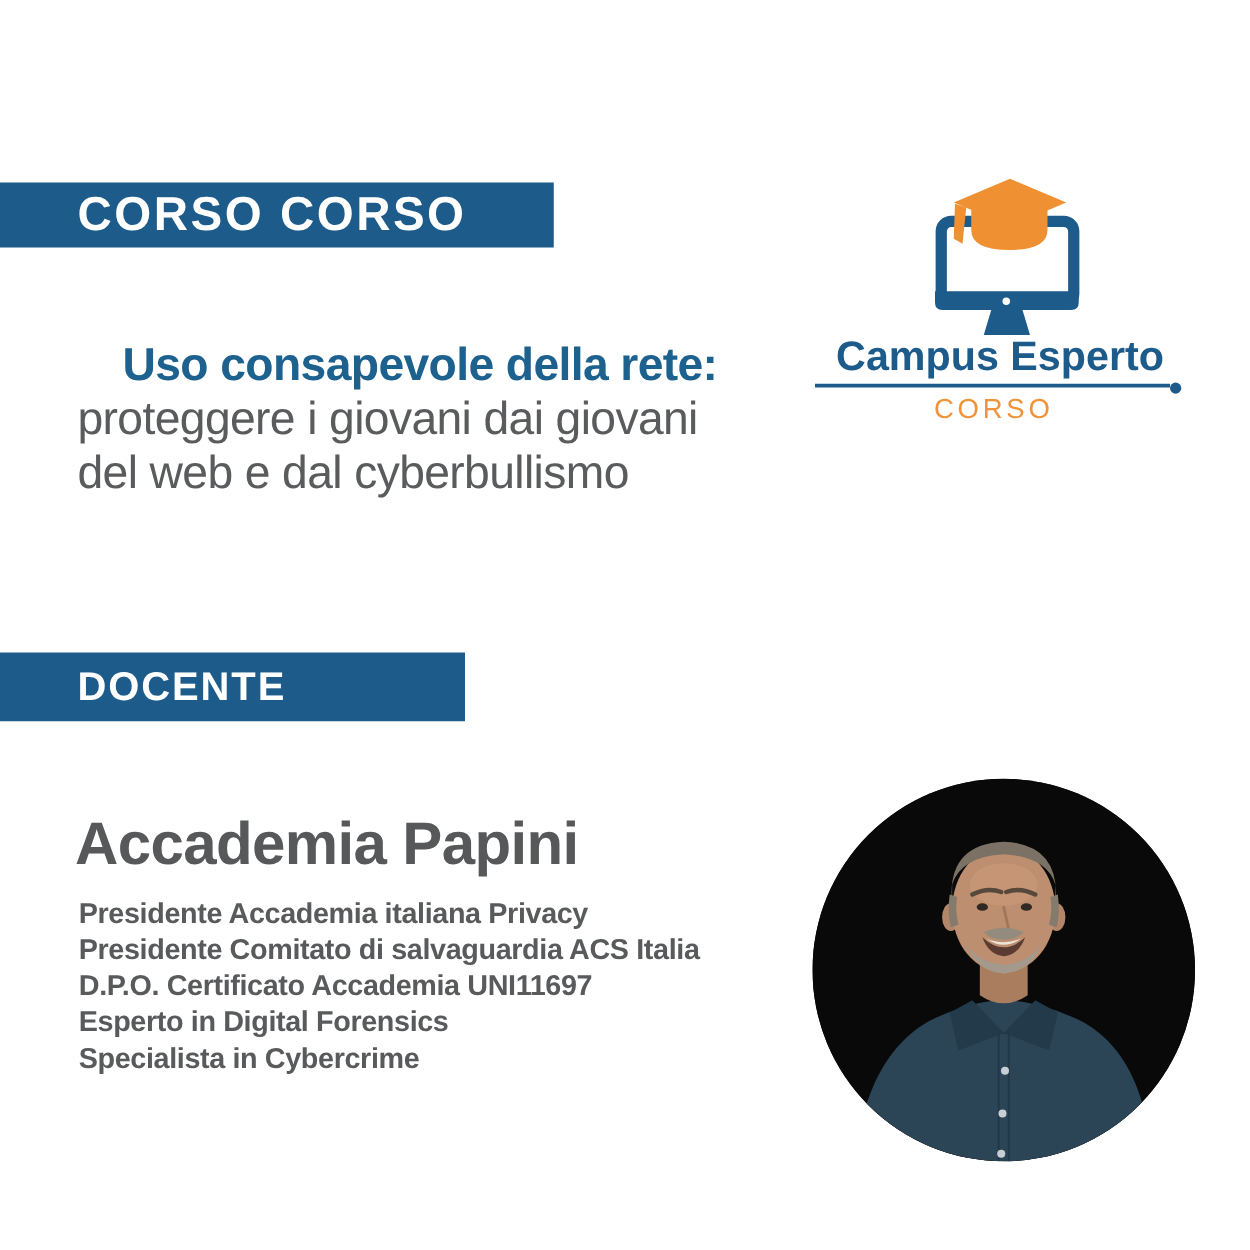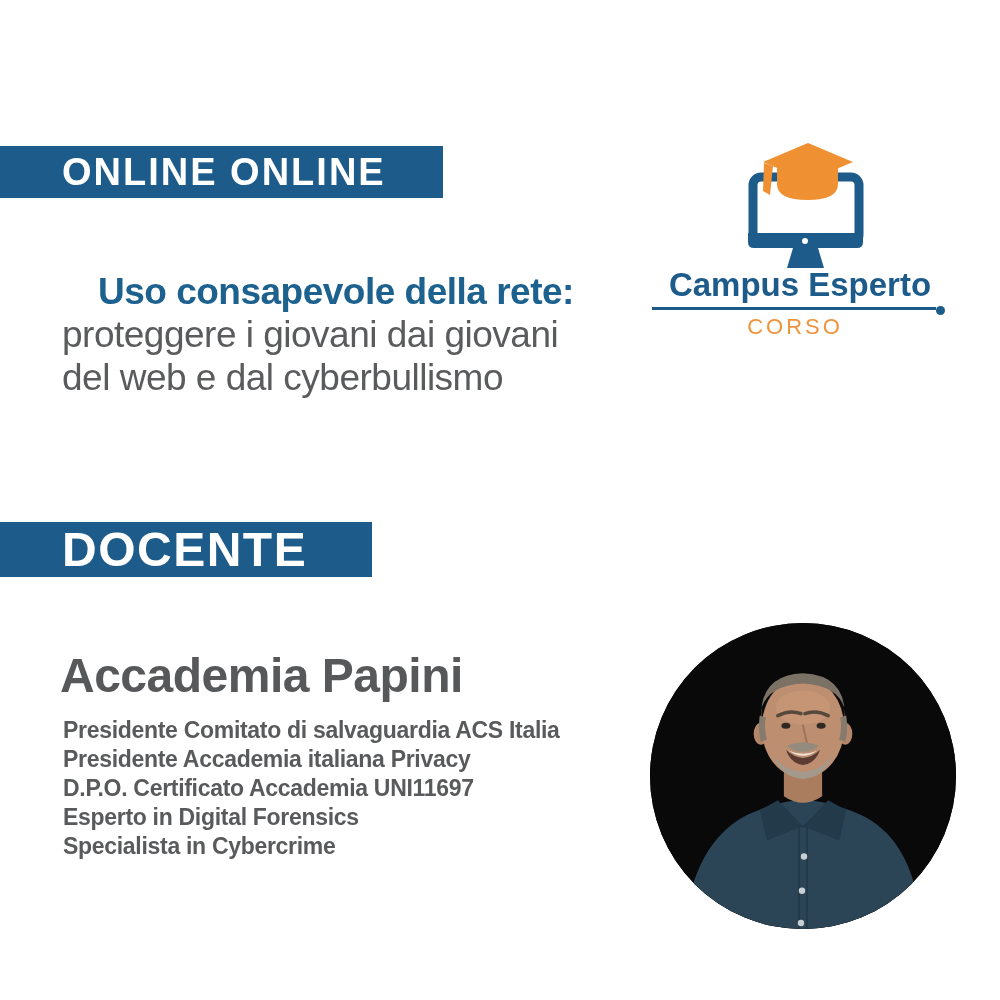--- a/index.html
+++ b/index.html
@@ -8,21 +8,21 @@
     background:#ffffff;overflow:hidden;
     font-family:"Liberation Sans", sans-serif;
   }
   
   .banner{
     position:absolute;left:0;background:#1d5b8a;color:#ffffff;
     font-weight:bold;display:flex;align-items:center;
     padding-left:62px;box-sizing:border-box;
   }
   .banner.corso{top:146px;width:443px;height:52px;font-size:38px;letter-spacing:2px;}
-  .banner.docente{top:522px;width:372px;height:55px;font-size:48px;letter-spacing:1.5px;}
+  .banner.docente{top:522px;width:372px;height:55px;font-size:32px;letter-spacing:1.5px;}
   
   .course-title{
     position:absolute;left:62px;top:270px;width:580px;
     font-size:37px;line-height:43px;letter-spacing:-0.5px;color:#5a5b5d;
   }
   .course-title .emph{color:#1d618f;font-weight:bold;margin-left:36px;}
   
   .logo{position:absolute;left:645px;top:138px;width:310px;height:210px;}
   .logo-mark{position:absolute;left:55px;top:2px;width:200px;height:132px;}
   .logo-name{
@@ -51,21 +51,21 @@
     border-radius:50%;overflow:hidden;background:#0a0a0b;
   }
   .photo svg{display:block;width:100%;height:100%;}
 </style>
 </head>
 <body>
 
 <div class="canvas">
 
   <div class="banner corso">
-    <span>ONLINE ONLINE</span>
+    <span>CORSO CORSO</span>
   </div>
 
   <div class="logo">
     <svg class="logo-mark" viewBox="0 0 200 132" xmlns="http://www.w3.org/2000/svg">
 
       <rect x="53" y="37" width="106" height="66" rx="8" fill="none" stroke="#1d5b8a" stroke-width="9"></rect>
 
       <path d="M48,93 h115 v9 q0,6 -6,6 H54 q-6,0 -6,-6 Z" fill="#1d5b8a"></path>
       <circle cx="105" cy="101" r="3" fill="#ffffff"></circle>
 
@@ -89,22 +89,22 @@
     <span>del web e dal cyberbullismo</span>
   </div>
 
   <div class="banner docente">
     <span>DOCENTE</span>
   </div>
 
   <div class="docente-name">Accademia Papini</div>
 
   <ul class="credentials">
+    <li>Presidente Accademia italiana Privacy</li>
     <li>Presidente Comitato di salvaguardia ACS Italia</li>
-    <li>Presidente Accademia italiana Privacy</li>
     <li>D.P.O. Certificato Accademia UNI11697</li>
     <li>Esperto in Digital Forensics</li>
     <li>Specialista in Cybercrime</li>
   </ul>
 
   <div class="photo">
     <svg viewBox="0 0 304 304" xmlns="http://www.w3.org/2000/svg">
       <rect x="0" y="0" width="304" height="304" fill="#09090a"></rect>
 
       <path d="M34,306 C40,238 68,204 98,190 C120,180 138,176 152,176 C166,176 186,180 208,190 C240,204 266,238 270,306 Z" fill="#2b4456"></path>

